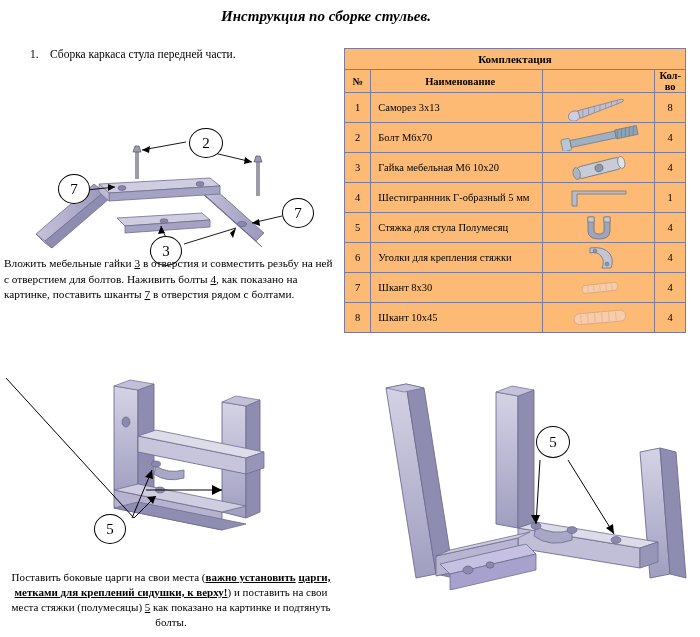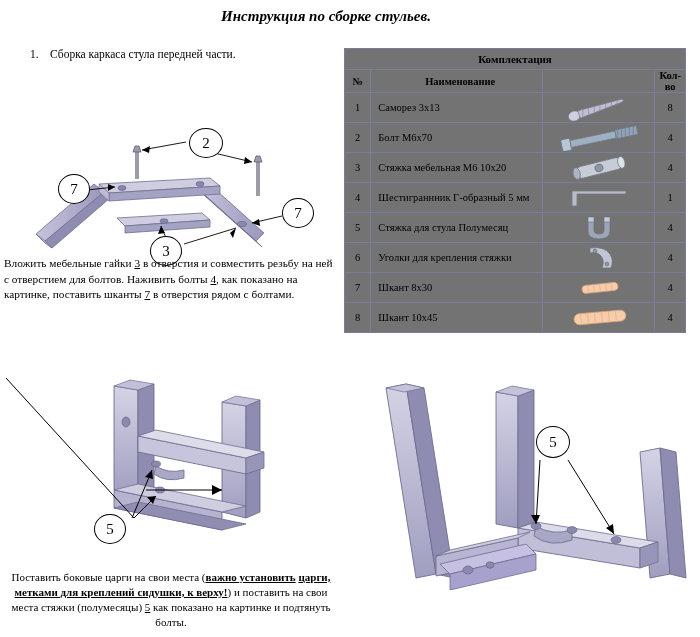--- a/index.html
+++ b/index.html
@@ -76,21 +76,21 @@
   .table-wrap {
     position: absolute;
     left: 344px; top: 48px;
     width: 342px;
   }
   table.komp {
     border-collapse: collapse;
     width: 342px;
     font-family: "Liberation Serif", serif;
     font-size: 10.5px;
-    background: #737373;
+    background: #fdba74;
   }
   table.komp th, table.komp td {
     border: 1px solid #7b7b9e;
     padding: 0;
     text-align: center;
     vertical-align: middle;
   }
   .komp .hdr-main {
     height: 20px;
     font-weight: bold;
@@ -274,21 +274,21 @@
                   <line x1="84" y1="8.5" x2="82" y2="17.5"></line>
                 </g>
               </g>
             </svg>
           </td>
           <td class="c-qty">4</td>
         </tr>
 
         <tr>
           <td class="c-num">3</td>
-          <td class="c-name cellname">Стяжка мебельная М6 10х20</td>
+          <td class="c-name cellname">Гайка мебельная М6 10х20</td>
           <td class="c-img imgcell">
             <svg width="90" height="26" viewBox="0 0 90 26">
               <g transform="rotate(-14 45 13)">
                 <rect x="22" y="7" width="46" height="12" rx="5" fill="#c8ccd6" stroke="#6f7684" stroke-width="0.8"></rect>
                 <ellipse cx="22" cy="13" rx="3.5" ry="6" fill="#aeb4c1" stroke="#6f7684" stroke-width="0.7"></ellipse>
                 <ellipse cx="68" cy="13" rx="3.5" ry="6" fill="#dfe2e9" stroke="#6f7684" stroke-width="0.7"></ellipse>
                 <ellipse cx="45" cy="13" rx="4" ry="3.6" fill="#8e95a3" stroke="#5d6470" stroke-width="0.7"></ellipse>
               </g>
             </svg>
           </td>

